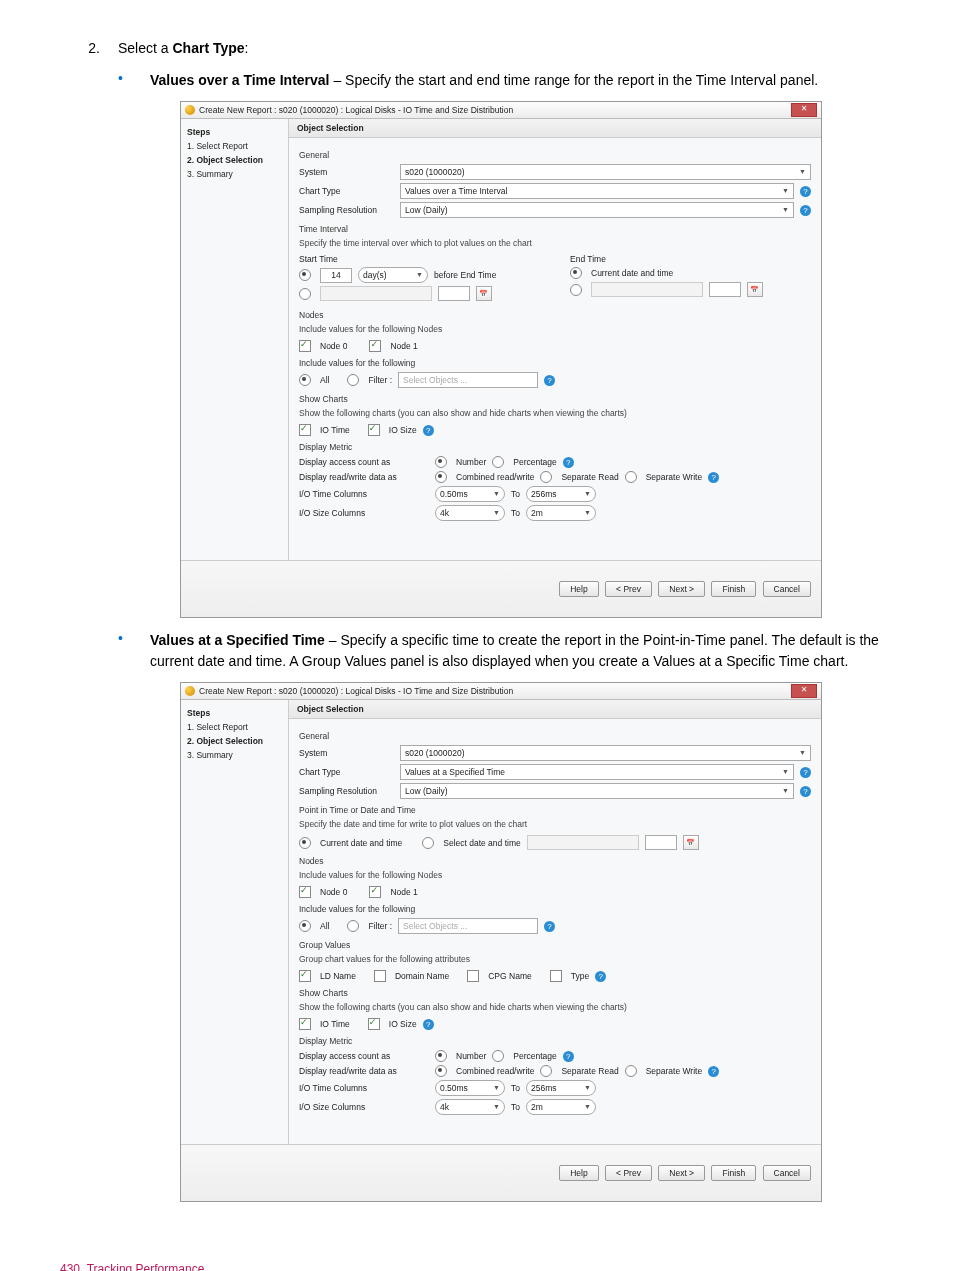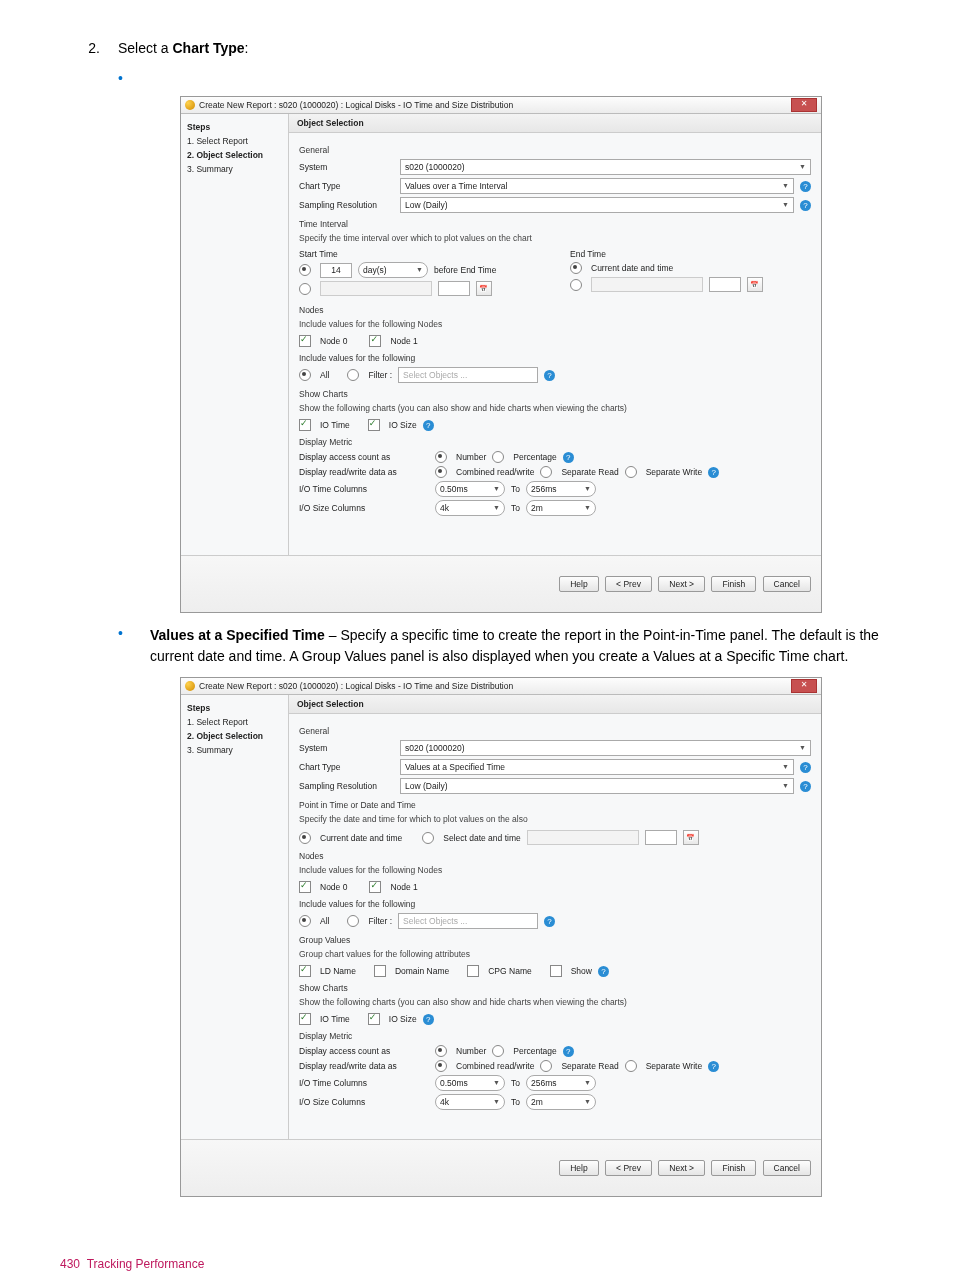--- a/index.html
+++ b/index.html
@@ -190,20 +190,23 @@
 
 <div class="step-line">
   <div class="step-num">2.</div>
   <div class="step-text">
     <span>Select a </span><b>Chart Type</b><span>:</span>
   </div>
 </div>
 
 <div class="bullet-line">
   <div class="bullet-dot">•</div>
+  <div class="bullet-text">
+    <b>Values over a Time Interval</b><span> – Specify the start and end time range for the report in the Time Interval panel.</span>
+  </div>
 </div>
 
 <div class="dialog">
   <div class="dlg-titlebar">
     <span class="dlg-icon"></span>
     <span class="dlg-title">Create New Report : s020 (1000020) : Logical Disks - IO Time and Size Distribution</span>
     <span class="dlg-close">✕</span>
   </div>
   <div class="dlg-body">
     <div class="dlg-steps">
@@ -406,21 +409,21 @@
         <div class="row">
           <span class="lbl">Sampling Resolution</span>
           <span class="field">
               <span>Low (Daily)</span>
               <span class="dd-arrow">▼</span>
             </span>
           <span class="help-q">?</span>
         </div>
 
         <div class="sect-title">Point in Time or Date and Time</div>
-        <div class="subtext">Specify the date and time for which to plot values on the also</div>
+        <div class="subtext">Specify the date and time for write to plot values on the chart</div>
         <div class="row">
           <span class="radio sel"></span>
             <span>Current date and time</span>
           <span style="width:8px"></span>
           <span class="radio"></span>
             <span>Select date and time</span>
           <span class="disabled-field"></span>
           <span class="numbox"></span>
           <span class="btn-cal">📅</span>
         </div>
@@ -452,21 +455,21 @@
           <span class="check sel"></span>
             <span>LD Name</span>
           <span style="width:6px"></span>
           <span class="check"></span>
             <span>Domain Name</span>
           <span style="width:6px"></span>
           <span class="check"></span>
             <span>CPG Name</span>
           <span style="width:6px"></span>
           <span class="check"></span>
-            <span>Show</span>
+            <span>Type</span>
           <span class="help-q">?</span>
         </div>
 
         <div class="sect-title">Show Charts</div>
         <div class="subtext">Show the following charts (you can also show and hide charts when viewing the charts)</div>
         <div class="row">
           <span class="check sel"></span>
             <span>IO Time</span>
           <span style="width:6px"></span>
           <span class="check sel"></span>

